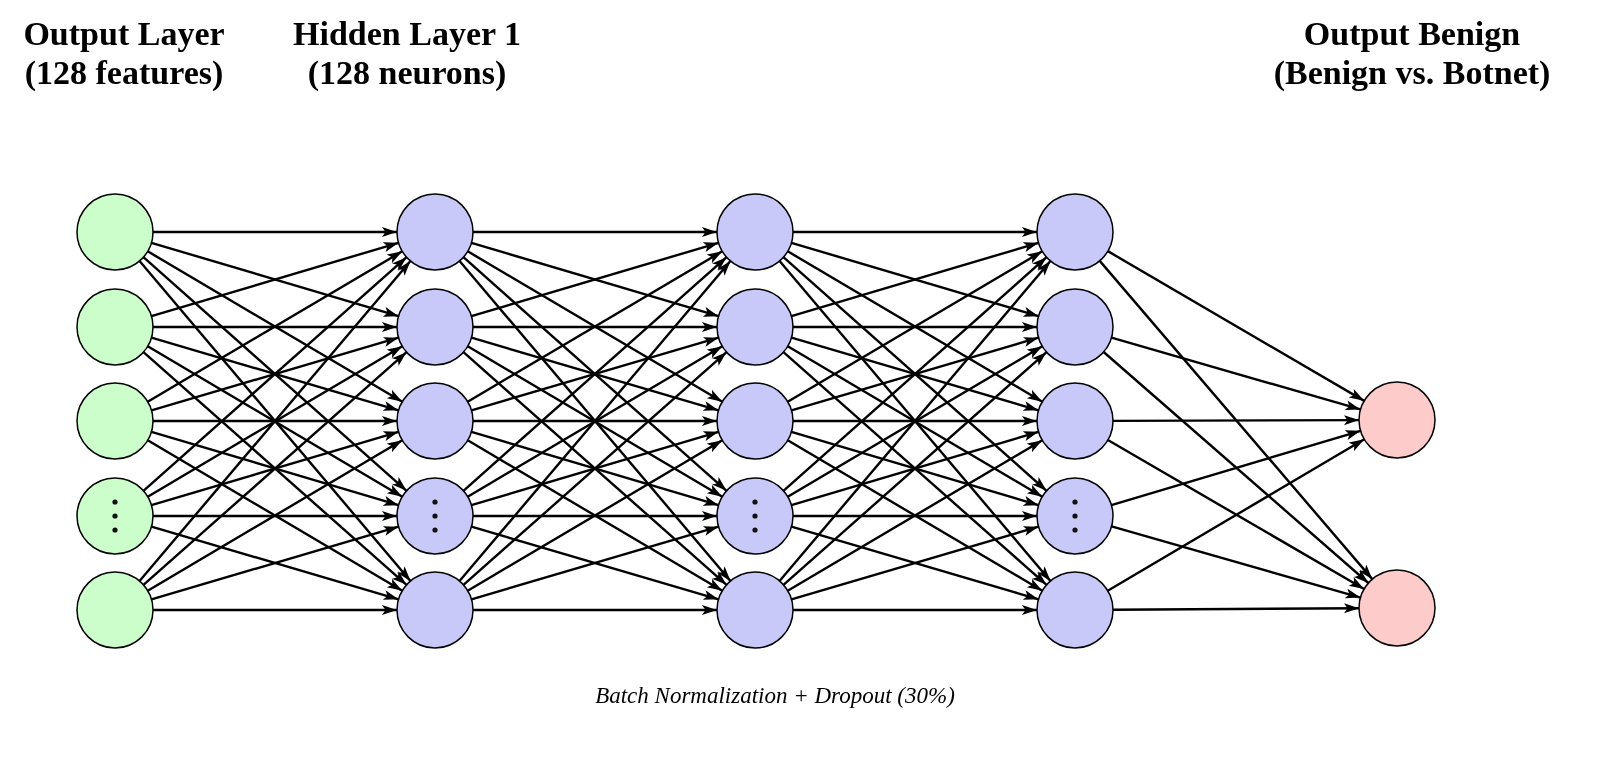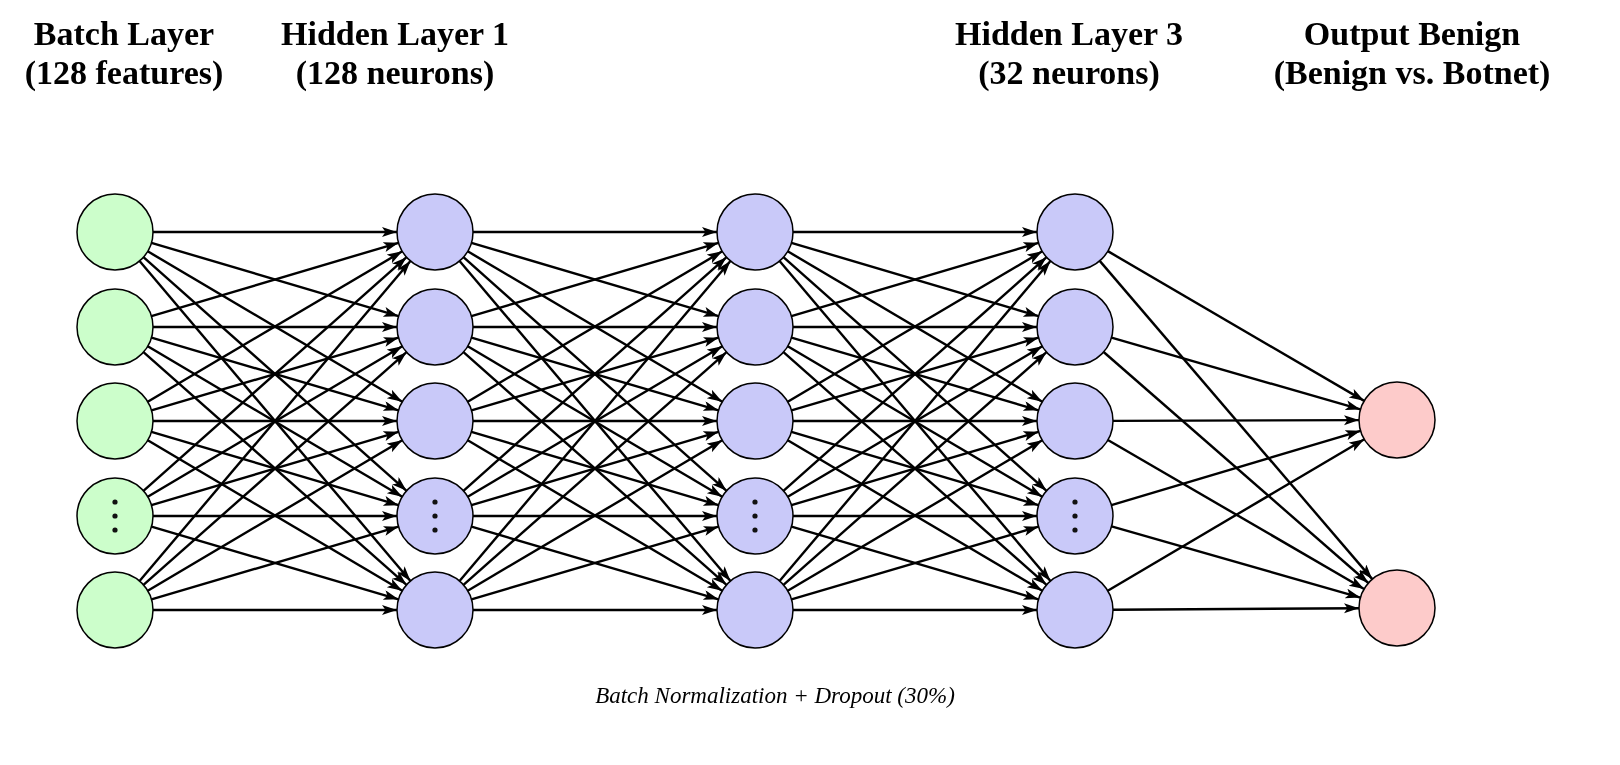--- a/index.html
+++ b/index.html
@@ -40,30 +40,26 @@
     color: #000000;
     white-space: nowrap;
   }
 </style>
 </head>
 <body>
 
 <div class="stage">
 
   <div class="layer-header" style="left: 124px;">
-    <div>Batch Layer</div>
+    <div>Output Layer</div>
     <div>(128 features)</div>
   </div>
-  <div class="layer-header" style="left: 395px; text-align: center;">
+  <div class="layer-header" style="left: 407px; text-align: center;">
     <div>Hidden Layer 1</div>
     <div>(128 neurons)</div>
-  </div>
-  <div class="layer-header" style="left: 1069px;">
-    <div>Hidden Layer 3</div>
-    <div>(32 neurons)</div>
   </div>
   <div class="layer-header" style="left: 1412px;">
     <div>Output Benign</div>
     <div>(Benign vs. Botnet)</div>
   </div>
 
   <svg class="diagram-svg" width="1620" height="765" viewBox="0 0 1620 765">
     <defs>
       <marker id="arrowhead" markerUnits="userSpaceOnUse" markerWidth="17" markerHeight="12" refX="15" refY="5" orient="auto">
         <path d="M0,0 L15,5 L0,10 L3.5,5 Z" fill="#000000"></path>

